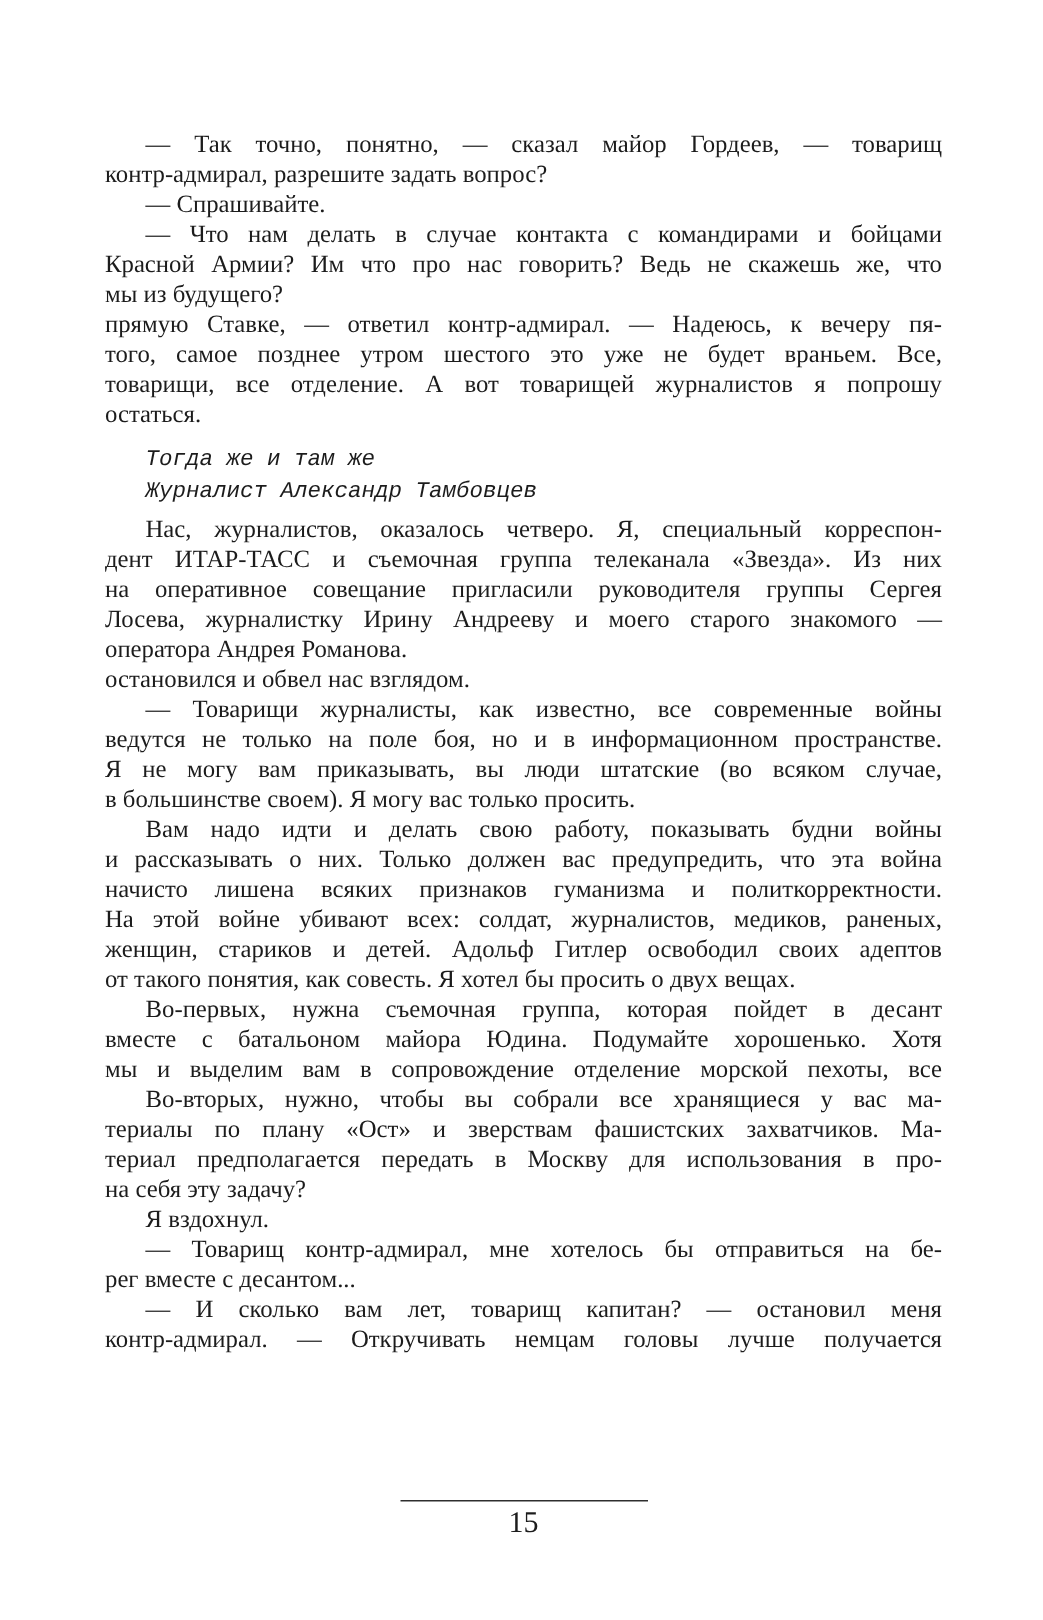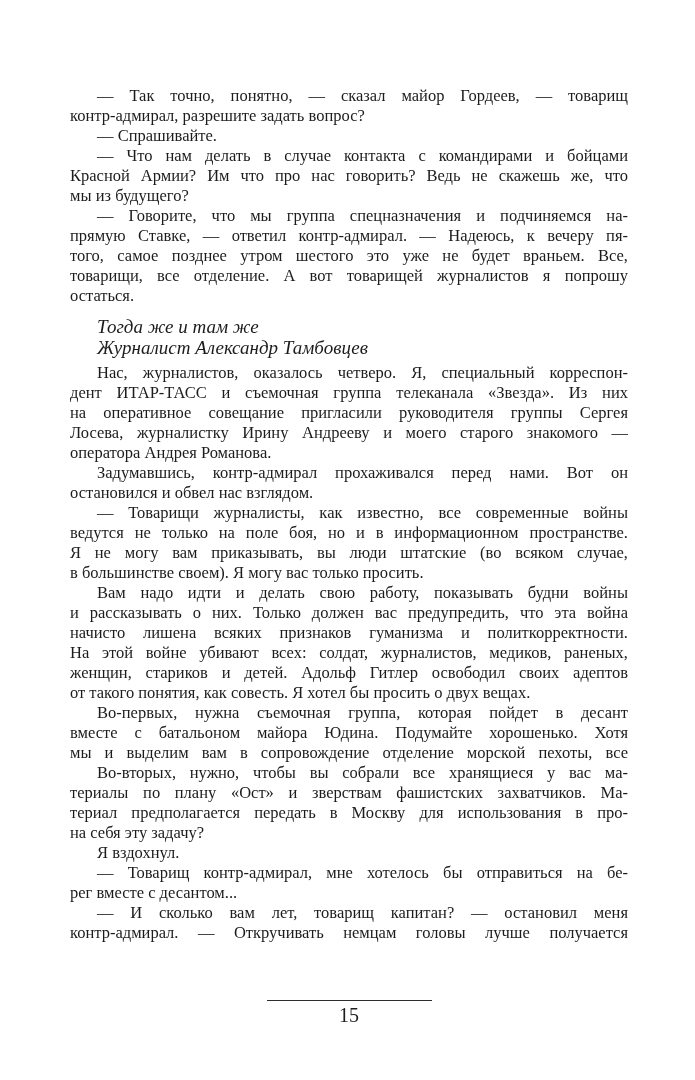--- a/index.html
+++ b/index.html
@@ -36,23 +36,23 @@
     white-space: normal;
   }
   .line.just {
     text-align: justify;
     text-align-last: justify;
   }
   .line.first {
     text-indent: 27px;
   }
   .heading {
-    font-family: Liberation Serif, serif;
+    font-family: Liberation Mono, monospace;
     font-style: italic;
-    font-size: 19px;
+    font-size: 15px;
     line-height: 21px;
     margin: 10px 0 5px 0;
   }
   .heading .line {
     text-indent: 27px;
   }
   .footer {
     margin-top: auto;
     width: 558px;
   }
@@ -80,39 +80,37 @@
       </div>
       <div class="paragraph">
         <div class="line first">— Спрашивайте.</div>
       </div>
       <div class="paragraph">
         <div class="line first just">— Что нам делать в случае контакта с командирами и бойцами</div>
         <div class="line just">Красной Армии? Им что про нас говорить? Ведь не скажешь же, что</div>
         <div class="line">мы из будущего?</div>
       </div>
       <div class="paragraph">
-        <div class="line first just">— Говорите, что мы группа спецназначения и подчиняемся на-</div>
         <div class="line just">прямую Ставке, — ответил контр-адмирал. — Надеюсь, к вечеру пя-</div>
         <div class="line just">того, самое позднее утром шестого это уже не будет враньем. Все,</div>
         <div class="line just">товарищи, все отделение. А вот товарищей журналистов я попрошу</div>
         <div class="line">остаться.</div>
       </div>
       <div class="paragraph heading">
         <div class="line first">Тогда же и там же</div>
         <div class="line">Журналист Александр Тамбовцев</div>
       </div>
       <div class="paragraph">
         <div class="line first just">Нас, журналистов, оказалось четверо. Я, специальный корреспон-</div>
         <div class="line just">дент ИТАР-ТАСС и съемочная группа телеканала «Звезда». Из них</div>
         <div class="line just">на оперативное совещание пригласили руководителя группы Сергея</div>
         <div class="line just">Лосева, журналистку Ирину Андрееву и моего старого знакомого —</div>
         <div class="line">оператора Андрея Романова.</div>
       </div>
       <div class="paragraph">
-        <div class="line first just">Задумавшись, контр-адмирал прохаживался перед нами. Вот он</div>
         <div class="line">остановился и обвел нас взглядом.</div>
       </div>
       <div class="paragraph">
         <div class="line first just">— Товарищи журналисты, как известно, все современные войны</div>
         <div class="line just">ведутся не только на поле боя, но и в информационном пространстве.</div>
         <div class="line just">Я не могу вам приказывать, вы люди штатские (во всяком случае,</div>
         <div class="line">в большинстве своем). Я могу вас только просить.</div>
       </div>
       <div class="paragraph">
         <div class="line first just">Вам надо идти и делать свою работу, показывать будни войны</div>

